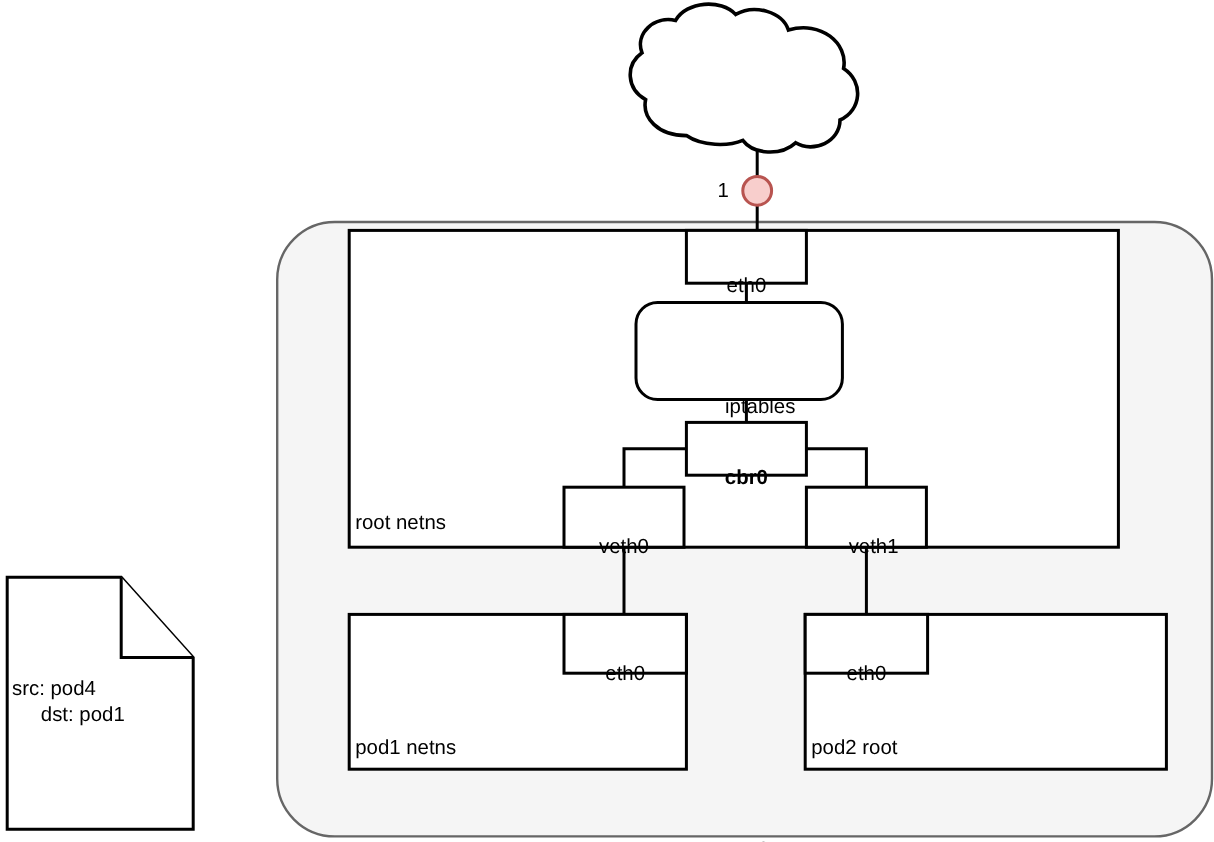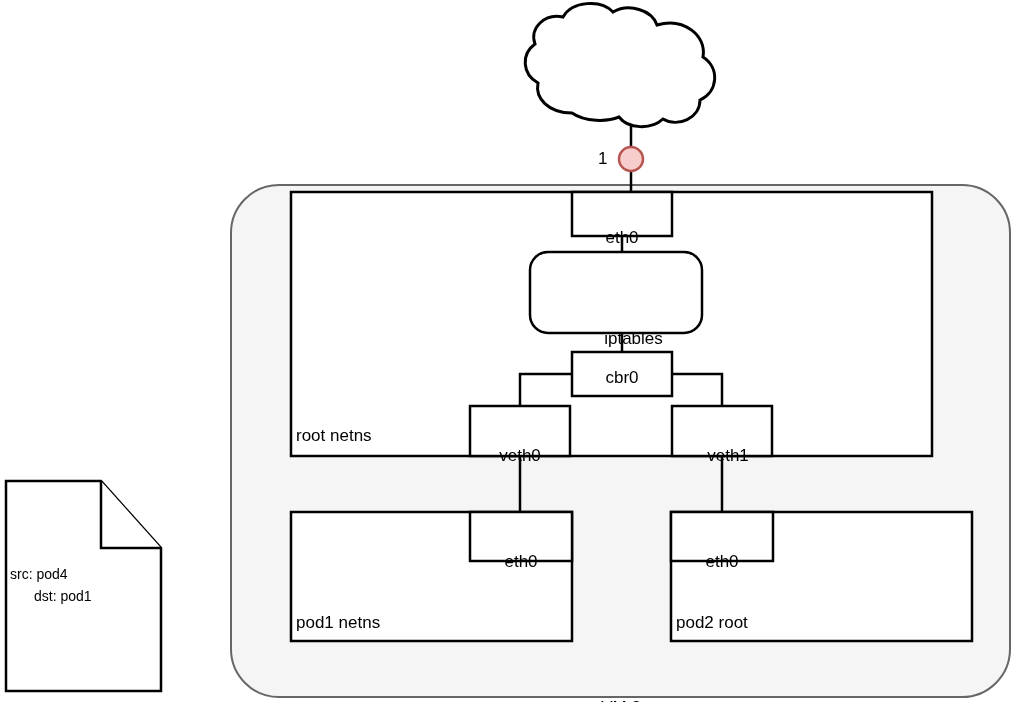--- a/index.html
+++ b/index.html
@@ -30,21 +30,21 @@
     line-height: 1;
   }
   .lbl-c {           
     text-align: center;
     margin-top: 24px;
   }
   .vm-label {
     font-size: 17px;
   }
   .note-text {
-    font-size: 14px;
+    font-size: 17px;
     line-height: 22px;
   }
 </style>
 </head>
 <body>
 
 <svg id="canvas" viewBox="0 0 1012 702" xmlns="http://www.w3.org/2000/svg">
 
   <rect x="231" y="185" width="779" height="512" rx="48" ry="48" fill="#f5f5f5" stroke="#666666" stroke-width="2"></rect>
 
@@ -97,21 +97,21 @@
   <rect x="671" y="512" width="102" height="49" fill="#ffffff" stroke="#000000" stroke-width="2.5"></rect>
 
   <path d="M 6 481 L 101 481 L 161 548 L 161 691 L 6 691 Z" fill="#ffffff" stroke="#000000" stroke-width="2.5"></path>
   <path d="M 101 481 L 101 548 L 161 548" fill="#ffffff" stroke="#000000" stroke-width="2.5"></path>
 </svg>
 
 <div class="lbl lbl-c" style="left:572px; top:205px; width:100px;">eth0</div>
 
 <div class="lbl lbl-c" style="left:530px; top:306px; width:207px;">iptables</div>
 
-<div class="lbl lbl-c" style="left:572px; top:345px; width:100px;">cbr0</div>
+<div class="lbl lbl-c" style="left:572px; top:365px; width:100px;font-weight:bold;">cbr0</div>
 
 <div class="lbl lbl-c" style="left:470px; top:423px; width:100px;">veth0</div>
 
 <div class="lbl lbl-c" style="left:672px; top:423px; width:112px;">veth1</div>
 
 <div class="lbl lbl-c" style="left:470px; top:529px; width:102px;">eth0</div>
 
 <div class="lbl lbl-c" style="left:671px; top:529px; width:102px;">eth0</div>
 
 <div class="lbl" style="left:296px; top:427px;">root netns</div>

